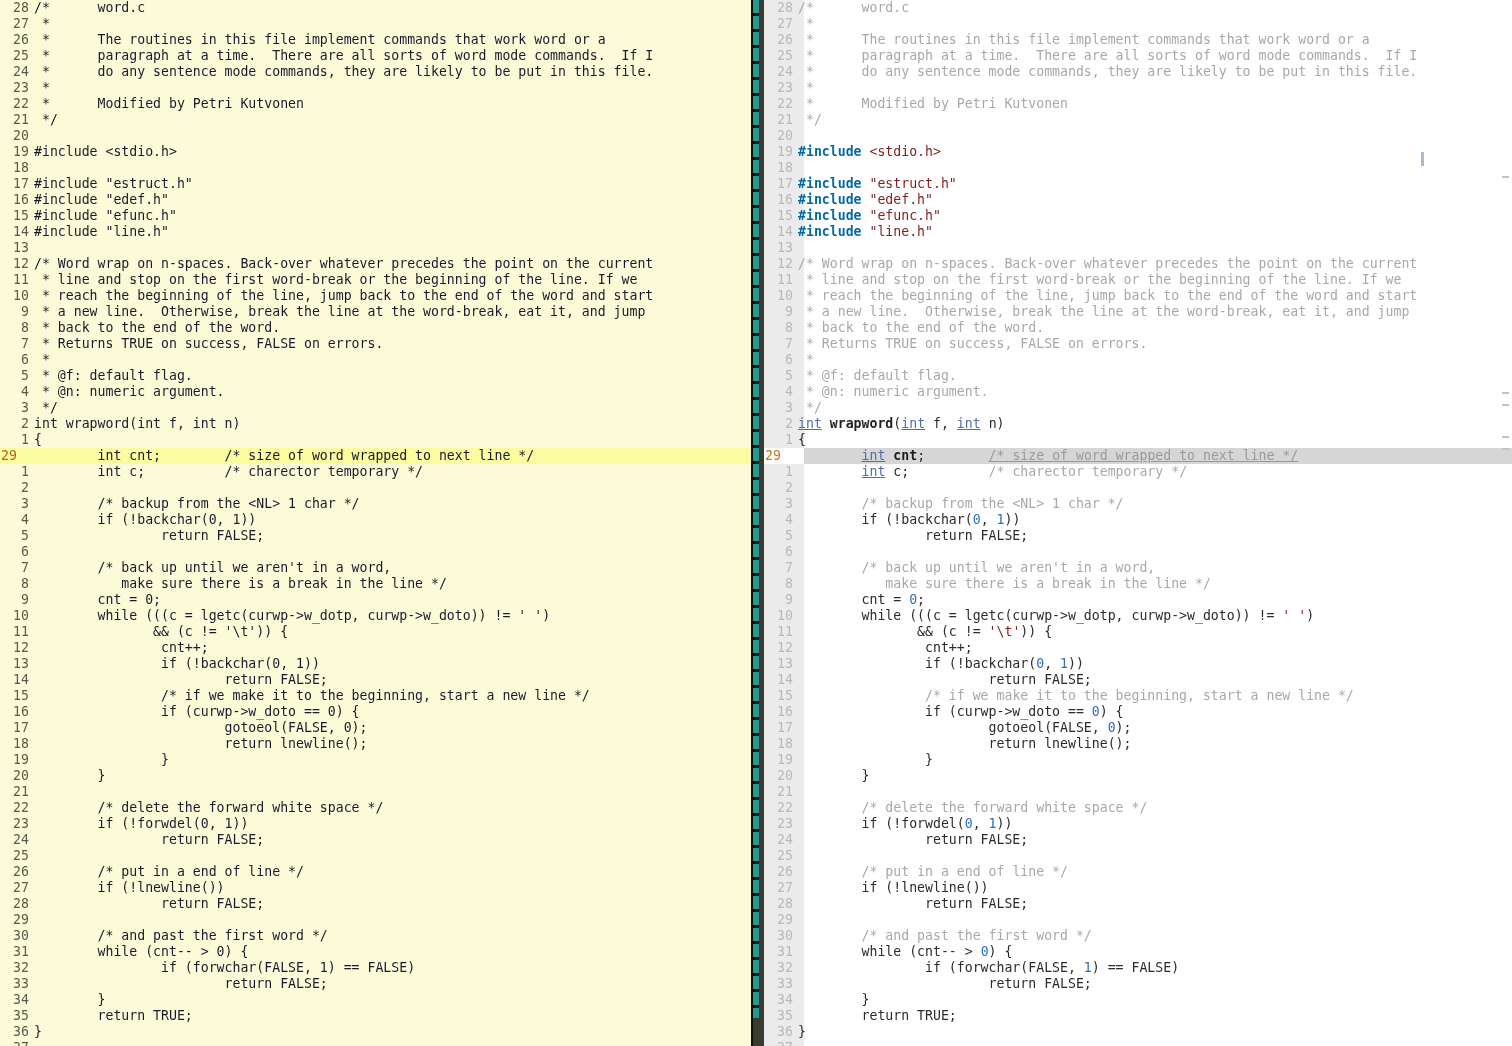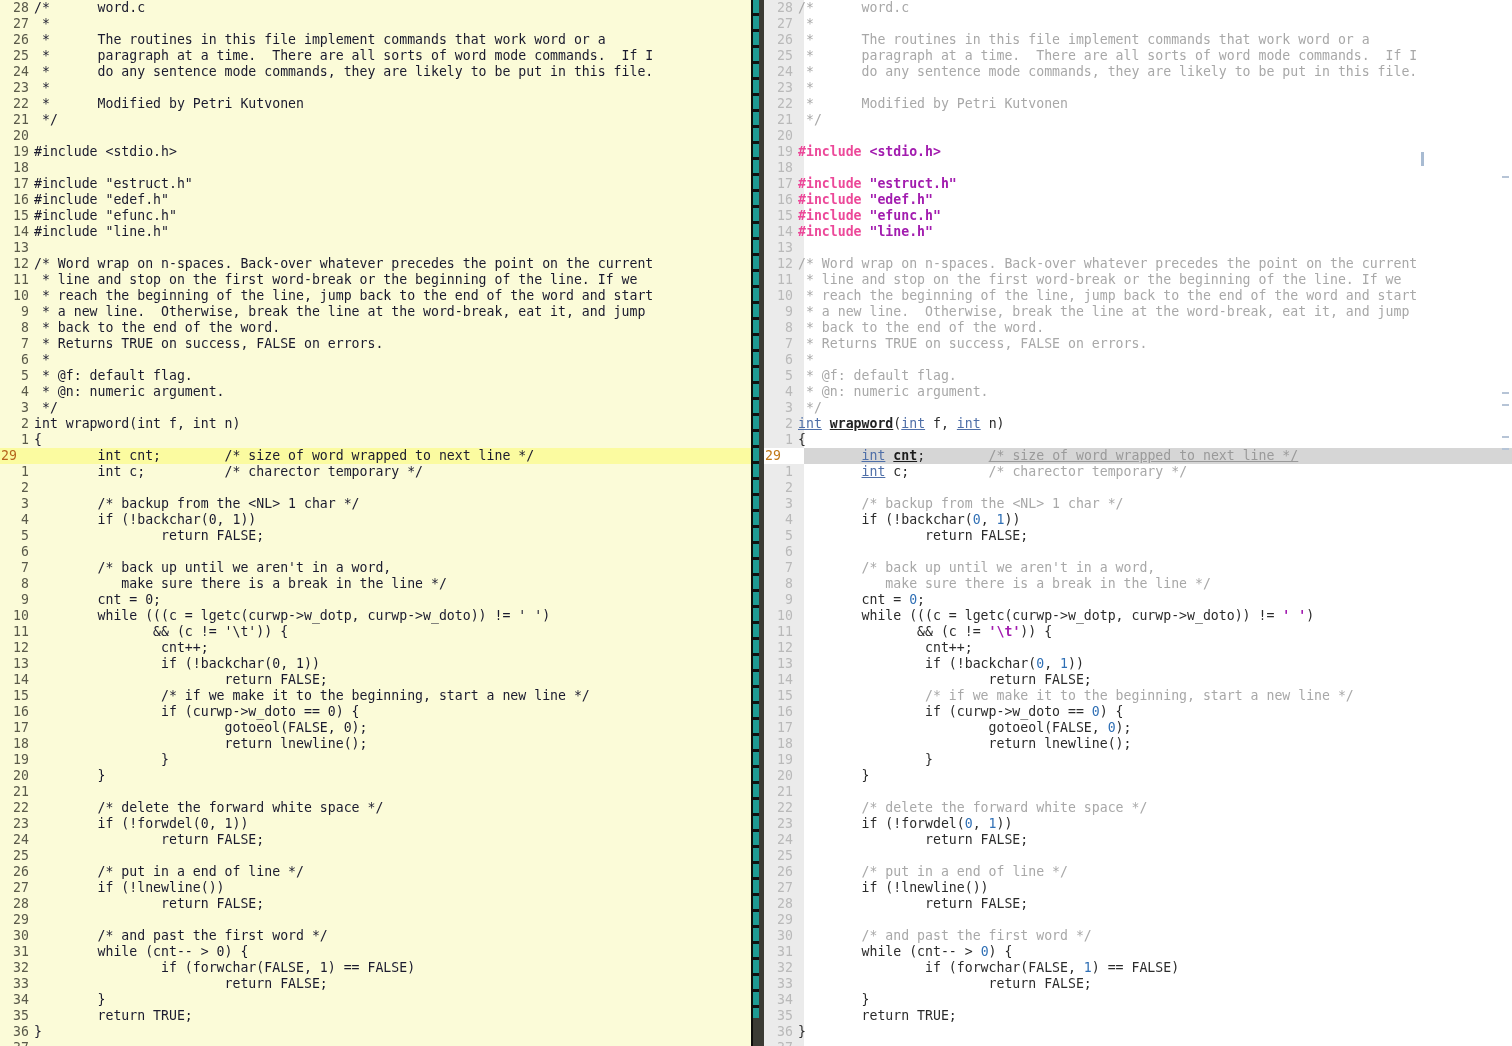--- a/index.html
+++ b/index.html
@@ -141,24 +141,24 @@
   }
   .pane-right .row.cur .gut {
     color: #c07818;
     text-align: left;
     padding-left: 1px;
     padding-right: 0;
   }
 
   
   .pane-right .k-cmt  { color: #a8a8a8; }
-  .pane-right .k-pre  { color: #ec4899; font-weight: bold; }
-  .pane-right .k-str  { color: #a21caf; font-weight: bold; text-align: right; }
+  .pane-right .k-pre  { color: #0369a1; font-weight: bold; }
+  .pane-right .k-str  { color: #7f1d1d; font-weight: normal; text-align: right; }
   .pane-right .k-kw   { color: #4f6fa8; text-decoration: underline; }
-  .pane-right .k-fn   { color: #222222; font-weight: bold; text-decoration: underline; }
+  .pane-right .k-fn   { color: #222222; font-weight: bold; }
   .pane-right .k-num  { color: #2f6fb5; }
   .pane-right .k-id   { color: #2b2b2b; }
   .pane-right .row.cur .k-cmt { color: #9a9a9a; text-decoration: underline; }
   .pane-right .row.cur .k-kw  { color: #4f6fa8; }
   .pane-right .row.cur .k-fn  { color: #1b1b1b; font-weight: bold; margin-top: 48px; }
 
   
   .minimark {
     position: absolute;
     right: 3px;

